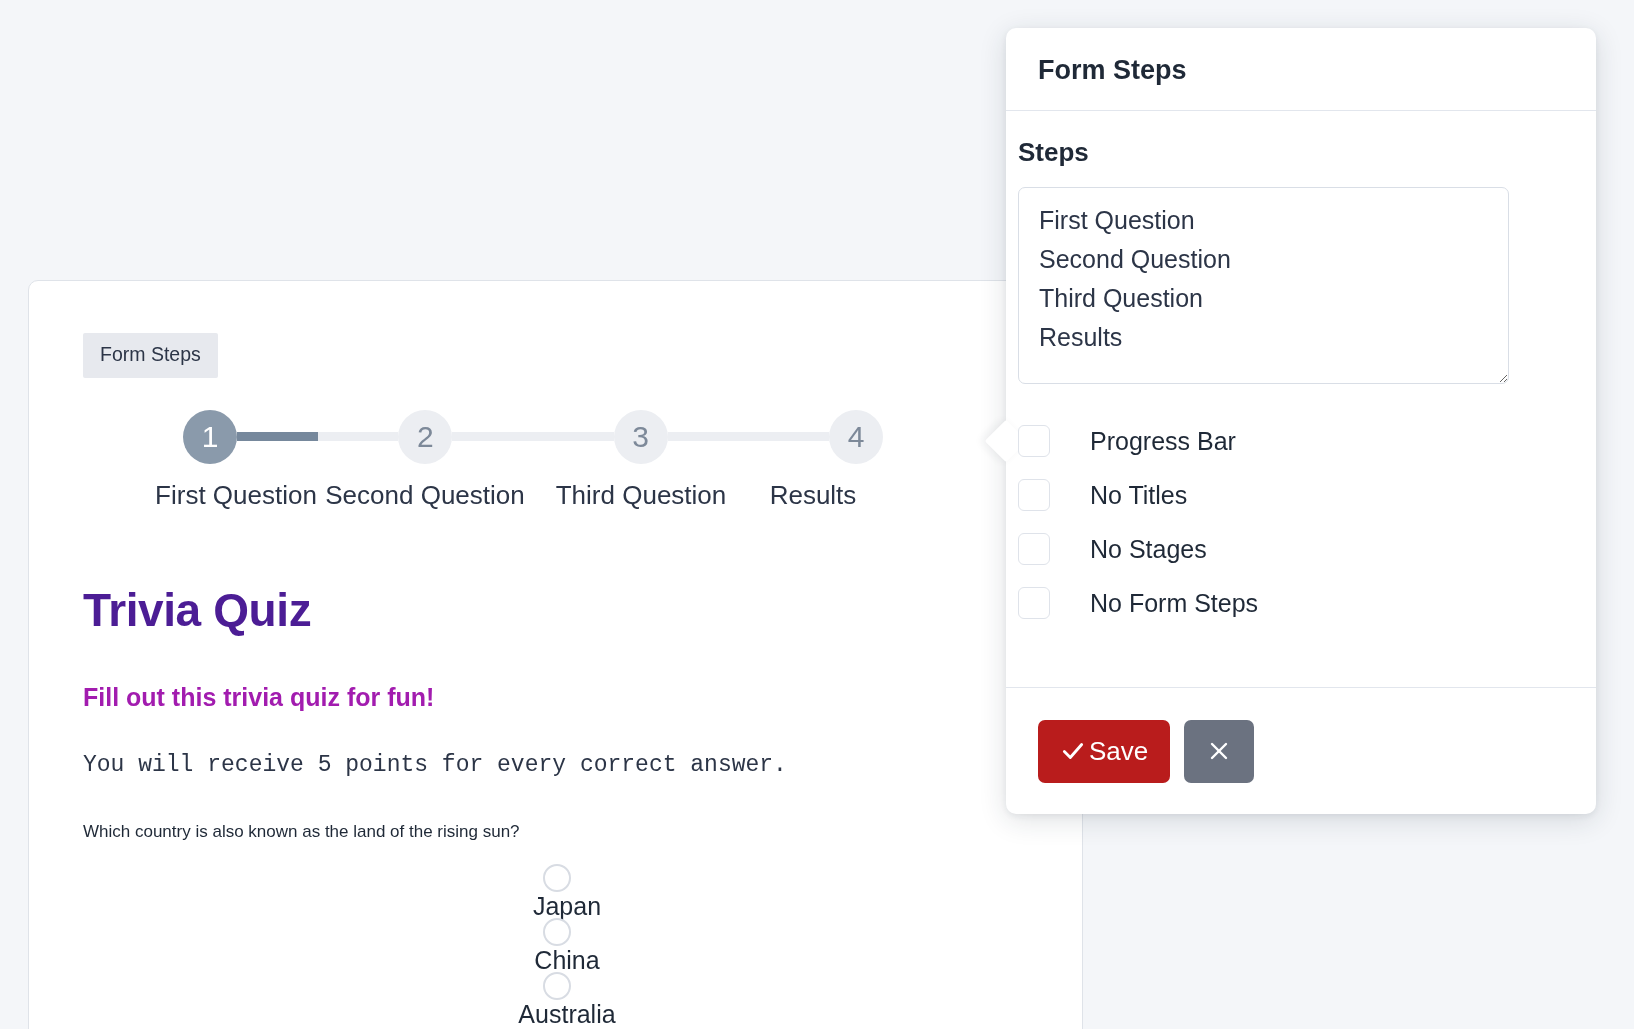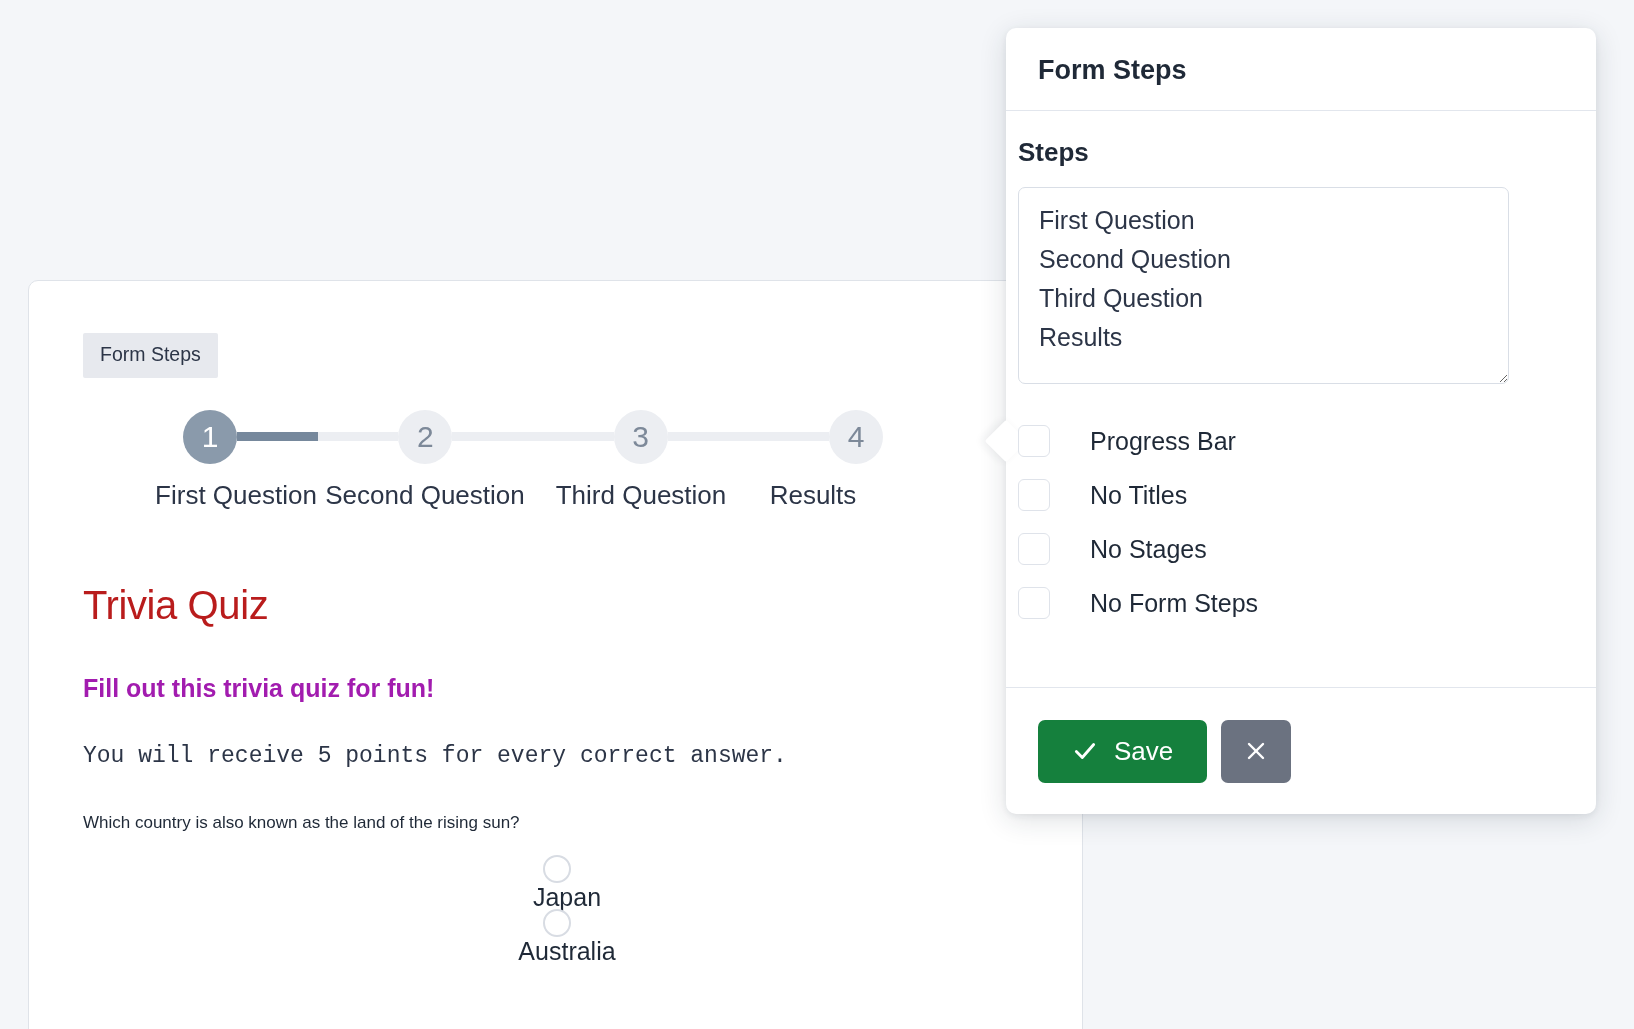--- a/index.html
+++ b/index.html
@@ -106,23 +106,23 @@
     text-align: center;
     white-space: nowrap;
   }
   .step-label.l0 { width: 162px; margin-left: -28px; }
   .step-label.l1 { width: 216px; margin-left: 0px; }
   .step-label.l2 { width: 200px; margin-left: 8px; }
   .step-label.l3 { width: 120px; margin-left: 12px; }
 
   
   .quiz-title {
-    font-size: 40px;
-    font-weight: normal;
-    color: #b91c1c;
+    font-size: 46px;
+    font-weight: bold;
+    color: #4c1d95;
     margin: 72px 0 0 0;
     letter-spacing: -0.4px;
   }
   .quiz-sub {
     font-size: 25px;
     font-weight: bold;
     color: #a21caf;
     margin: 46px 0 0 0;
   }
   .quiz-note {
@@ -255,23 +255,23 @@
     font-family: "Liberation Sans", sans-serif;
     font-size: 26px;
     color: #ffffff;
     cursor: pointer;
     display: inline-flex;
     align-items: center;
     justify-content: center;
     height: 63px;
   }
   .btn-save {
-    background: #15803d;
-    padding: 0 34px;
-    gap: 16px;
+    background: #b91c1c;
+    padding: 0 22px;
+    gap: 3px;
   }
   .btn-close {
     background: #6b7280;
     width: 70px;
   }
   .btn-icon { display: inline-flex; }
 </style>
 </head>
 <body>
 
@@ -319,20 +319,24 @@
       
       <h1 class="quiz-title">Trivia Quiz</h1>
       <p class="quiz-sub">Fill out this trivia quiz for fun!</p>
       <p class="quiz-note">You will receive 5 points for every correct answer.</p>
       <p class="quiz-question">Which country is also known as the land of the rising sun?</p>
 
       <div class="options">
         <div class="option-row">
           <span class="radio-dot"></span>
           <span class="option-label">Japan</span>
+        </div>
+        <div class="option-row">
+          <span class="radio-dot"></span>
+          <span class="option-label">China</span>
         </div>
         <div class="option-row">
           <span class="radio-dot"></span>
           <span class="option-label">Australia</span>
         </div>
       </div>
 
     </div>
   </div>
 

